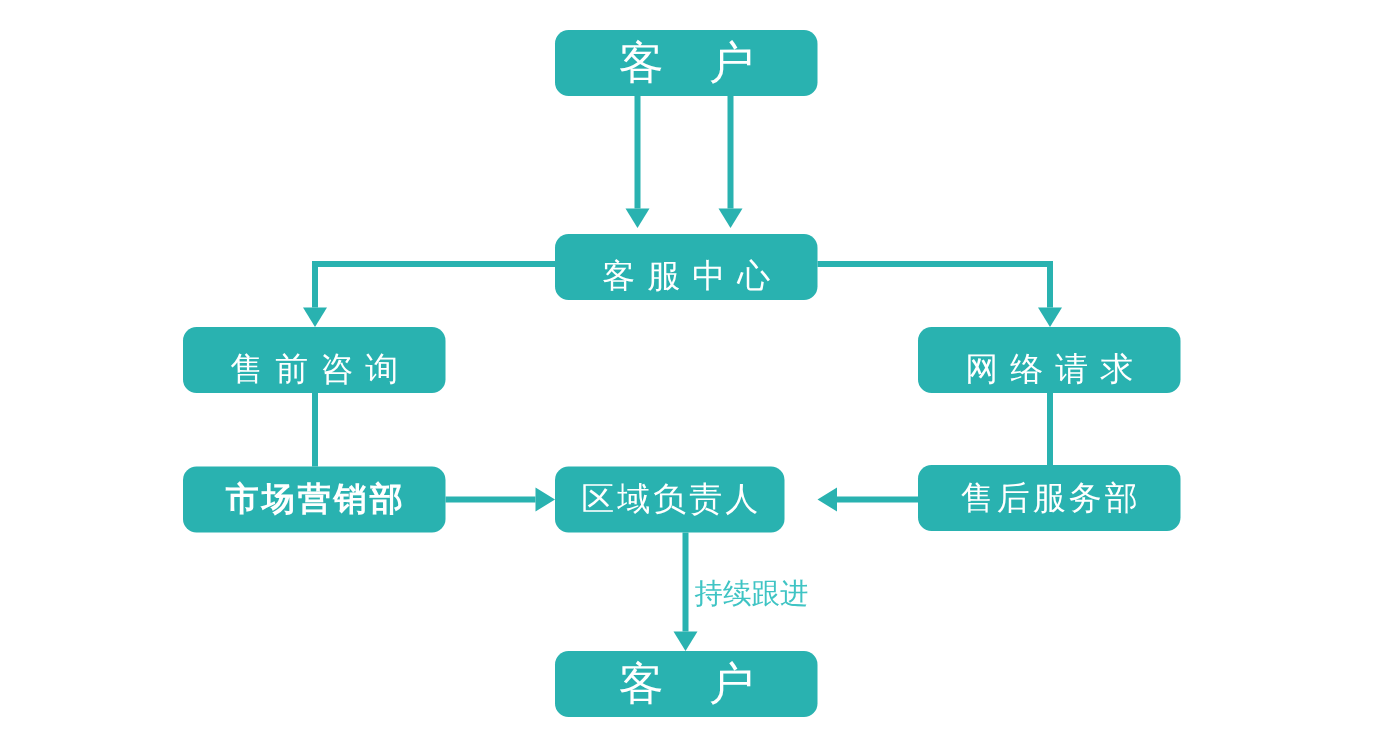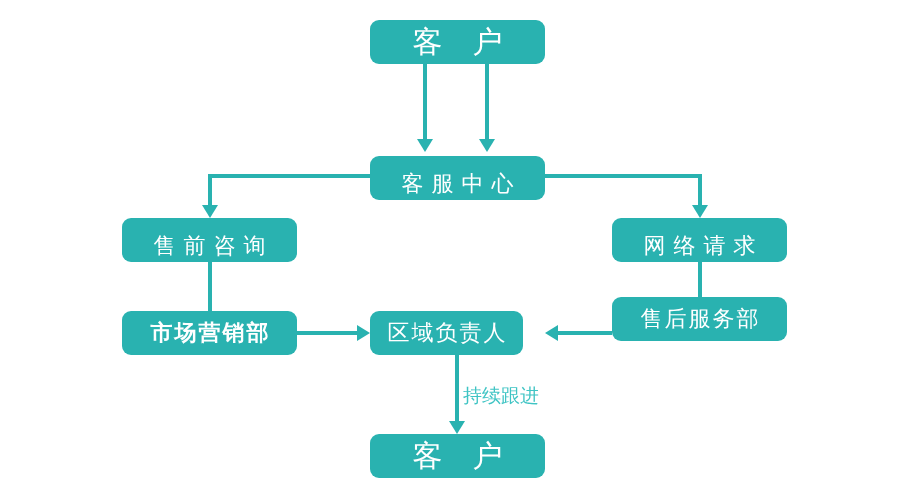--- a/index.html
+++ b/index.html
@@ -80,21 +80,21 @@
 
   <div class="line" style="left:208px;top:262px;width:4px;height:49px;"></div>
   <div class="line" style="left:698px;top:262px;width:4px;height:49px;"></div>
 
   <div class="node sp-sm" style="left:122px;top:311px;width:175px;height:44px;font-weight:bold;">
     <span>市场营销部</span>
   </div>
   <div class="node sp-sm" style="left:370px;top:311px;width:153px;height:44px;">
     <span>区域负责人</span>
   </div>
-  <div class="node sp-sm" style="left:612px;top:297px;width:175px;height:44px;">
+  <div class="node sp-sm" style="left:612px;top:310px;width:175px;height:44px;">
     <span>售后服务部</span>
   </div>
 
   <div class="line" style="left:297px;top:331px;width:60px;height:4px;"></div>
   <div class="arrow right" style="left:357px;top:325px;"></div>
 
   <div class="line" style="left:558px;top:331px;width:54px;height:4px;"></div>
   <div class="arrow left" style="left:545px;top:325px;"></div>
 
   <div class="line" style="left:455px;top:355px;width:4px;height:66px;"></div>

